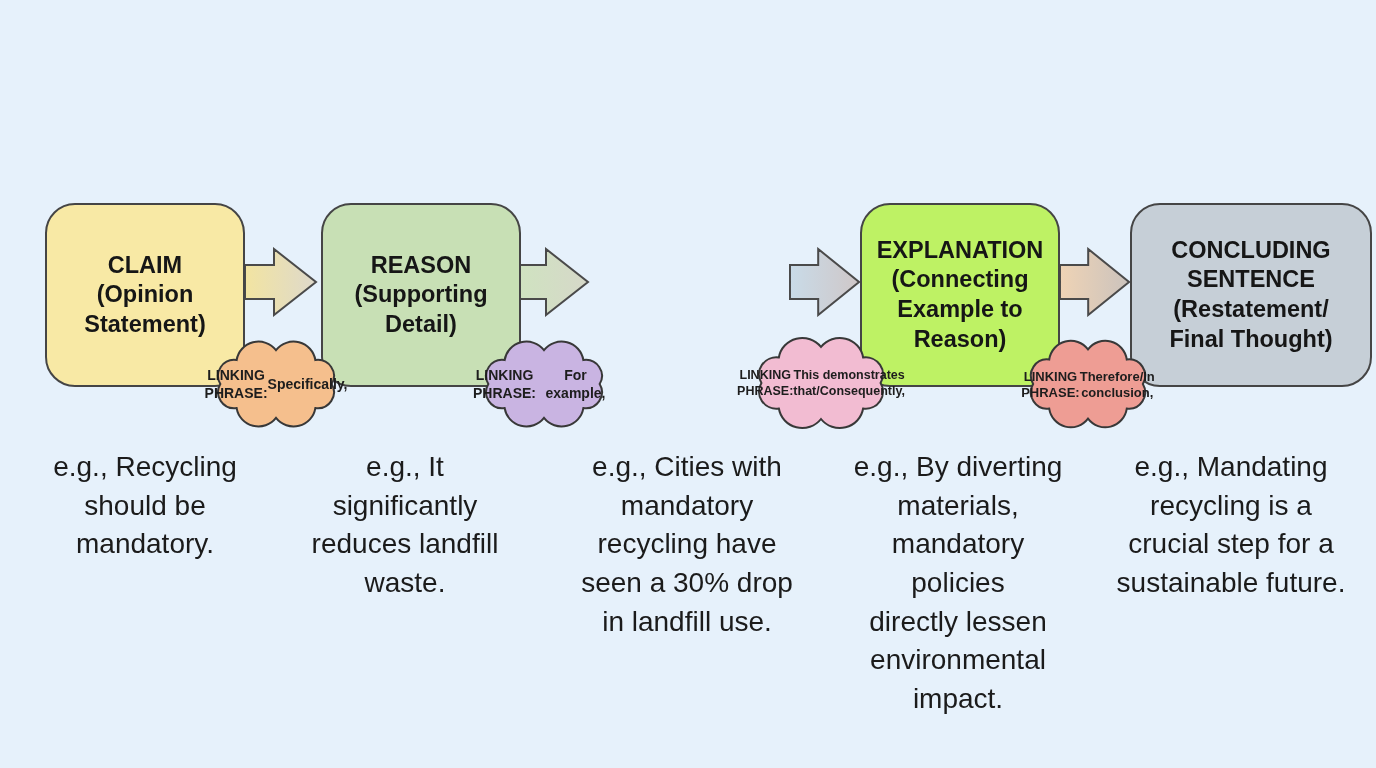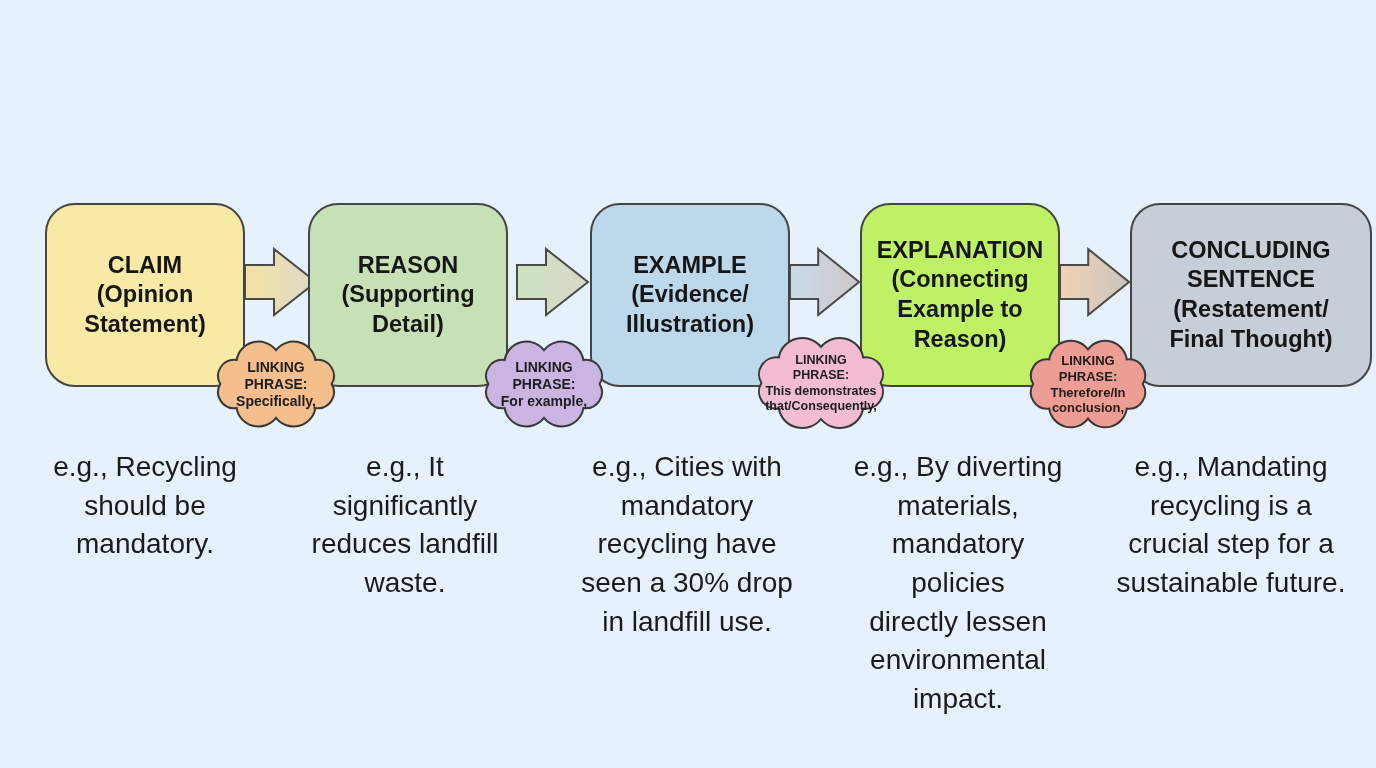--- a/index.html
+++ b/index.html
@@ -50,21 +50,21 @@
   }
   .cloud svg {
     position: absolute;
     left: 0; top: 0;
     width: 100%; height: 100%;
   }
   .cloud-text {
     position: absolute;
     inset: 0;
     display: flex;
-    flex-direction: column;
+    flex-direction: row;
     align-items: center;
     justify-content: center;
     text-align: center;
     font-weight: 700;
     color: #1d1d1d;
     font-size: 14px;
     line-height: 1.22;
     white-space: pre-line;
   }
   .cloud-text.size-s { font-size: 12.5px; }
@@ -106,29 +106,24 @@
         <stop offset="1" stop-color="#cbc3bd"></stop>
       </linearGradient>
     </defs>
   </svg>
 
   <div class="step-box" style="left: 45px; background-color: rgb(248, 233, 165);">
     <div class="step-title">CLAIM
 (Opinion
 Statement)</div>
   </div>
-  <div class="step-box" style="left: 308px; background-color: rgb(200, 224, 181);">
+  <div class="step-box" style="left: 321px; background-color: rgb(200, 224, 181);">
     <div class="step-title">REASON
 (Supporting
 Detail)</div>
-  </div>
-  <div class="step-box" style="left: 590px; background-color: rgb(189, 216, 234);">
-    <div class="step-title">EXAMPLE
-(Evidence/
-Illustration)</div>
   </div>
   <div class="step-box" style="left: 860px; background-color: #bef264;">
     <div class="step-title">EXPLANATION
 (Connecting
 Example to
 Reason)</div>
   </div>
   <div class="step-box" style="left: 1130px; width: 242px; background-color: rgb(198, 207, 215);">
     <div class="step-title">CONCLUDING
 SENTENCE

